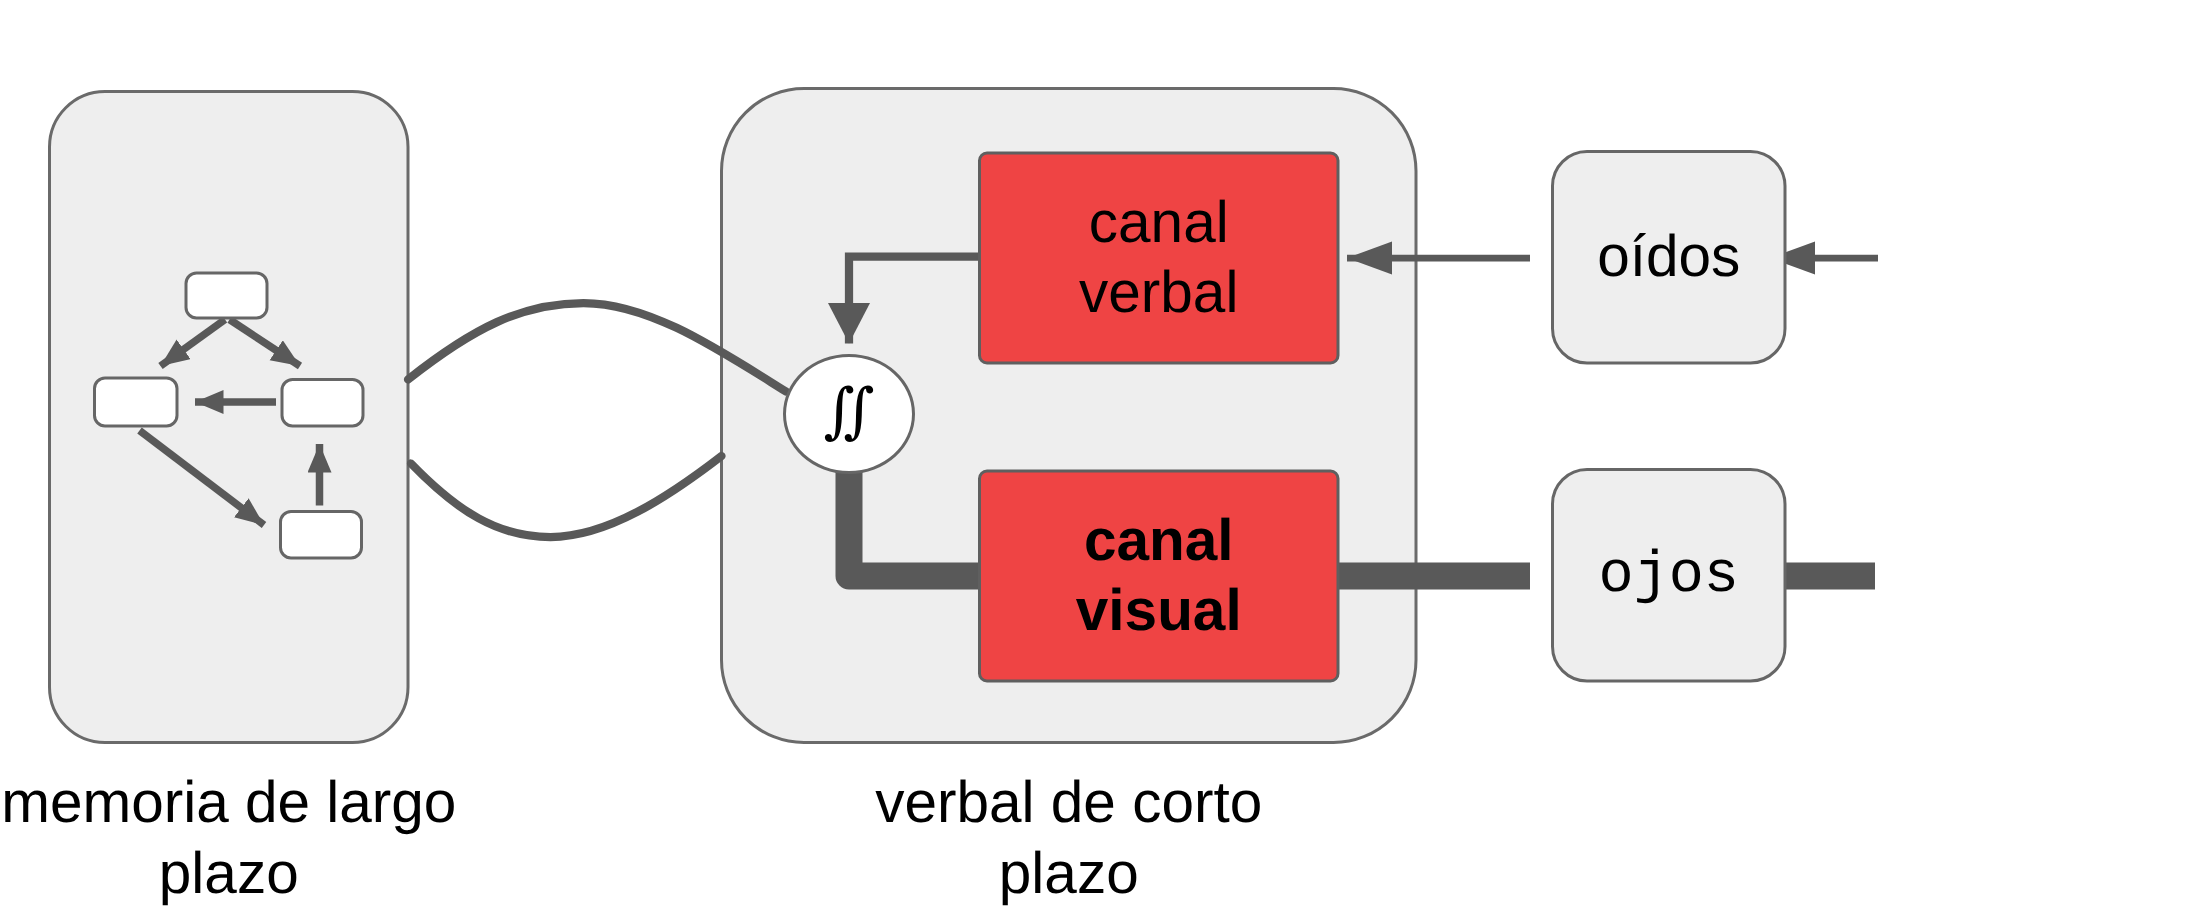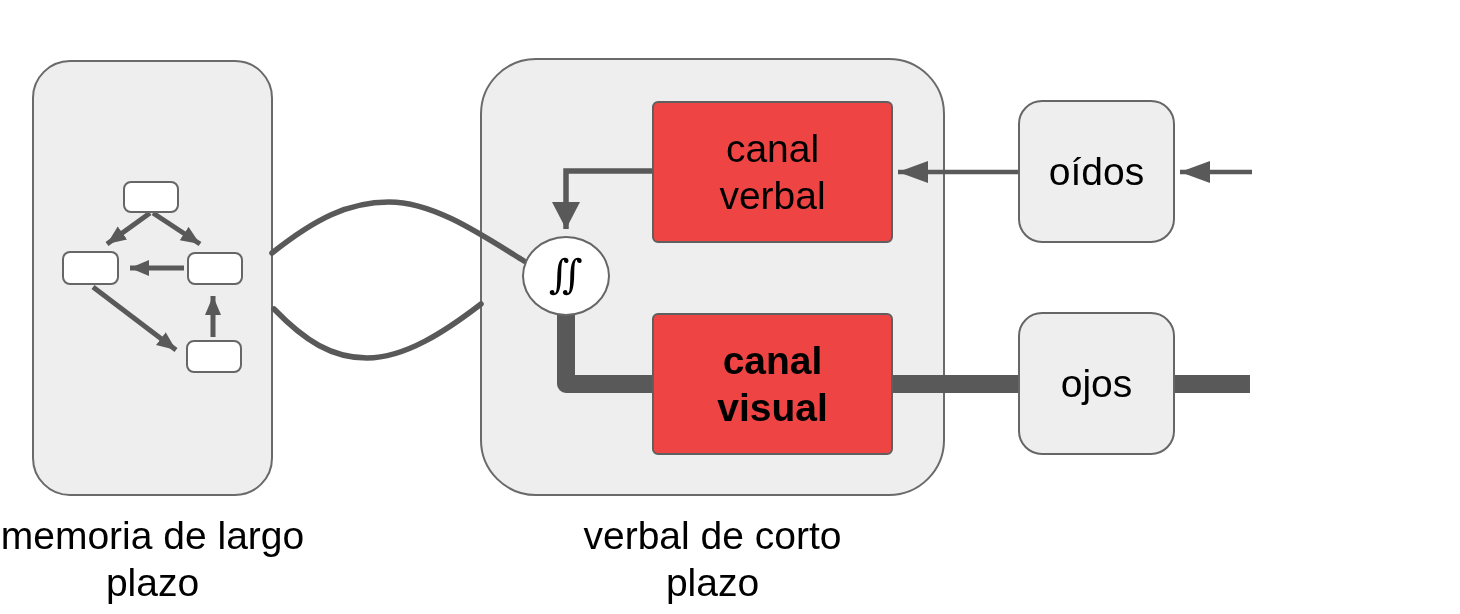--- a/index.html
+++ b/index.html
@@ -23,21 +23,21 @@
   .channel-box {
     position:absolute; background:#ef4444; border:2.5px solid #5f5f5f;
     border-radius:6px; box-sizing:border-box; z-index:3;
     display:flex; align-items:center; justify-content:center;
     text-align:center; font-size:39px; line-height:1.21; white-space:pre-line;
   }
   .sensor-box {
     position:absolute; background:#eeeeee; border:2.5px solid #666666;
     border-radius:24px; box-sizing:border-box; z-index:3;
     display:flex; align-items:center; justify-content:center;
-    text-align:center; font-size:39px;
+    text-align:center; font-size:39px;margin-left:16px;
   }
   .integration-circle {
     position:absolute; background:#ffffff; border:2px solid #666666;
     border-radius:50%; box-sizing:border-box; z-index:3;
     display:flex; align-items:center; justify-content:center;
   }
   .integration-circle .glyph {
     font-family:"DejaVu Serif","DejaVu Sans",serif; font-style:italic;
     font-size:40px; line-height:1; padding-bottom:4px;
   }
@@ -102,21 +102,21 @@
   <div class="channel-box" style="left:652px; top:101px; width:241px; height:142px;">canal
 verbal</div>
   <div class="channel-box bold" style="left:652px; top:313px; width:241px; height:142px;">canal
 visual</div>
 
   <div class="integration-circle" style="left:522px; top:236px; width:88px; height:80px;">
     <span class="glyph">∬</span>
   </div>
 
   <div class="sensor-box" style="left:1018px; top:100px; width:157px; height:143px;">oídos</div>
-  <div class="sensor-box" style="left:1018px; top:312px; width:157px; height:143px;">ojos</div>
+  <div class="sensor-box" style="left:1018px; top:312px; width:157px; height:143px;font-family:Liberation Mono, monospace;">ojos</div>
 
 
 
   <div class="label" style="left:0px; top:512px; width:305px;">memoria de largo
 plazo</div>
   <div class="label" style="left:560px; top:512px; width:305px;">verbal de corto
 plazo</div>
 
 </div>
 

